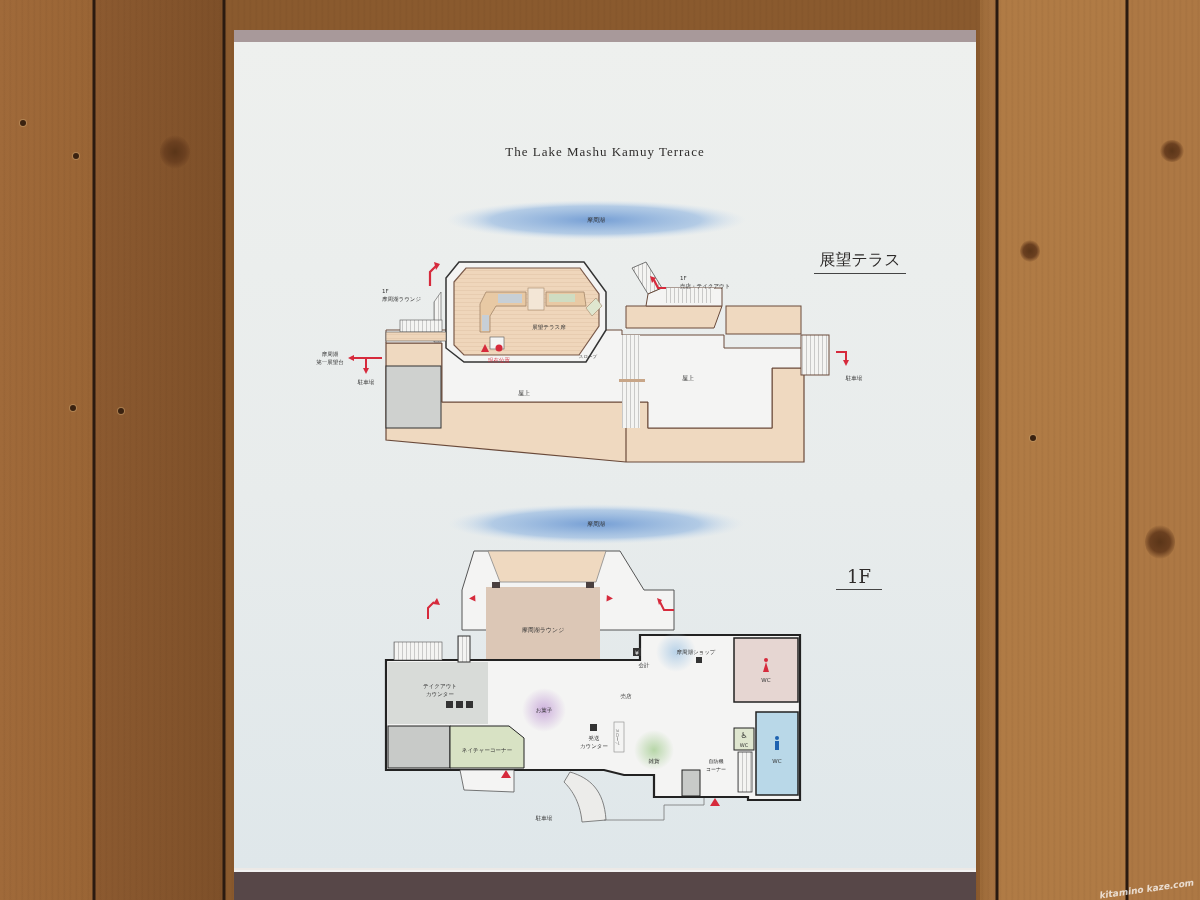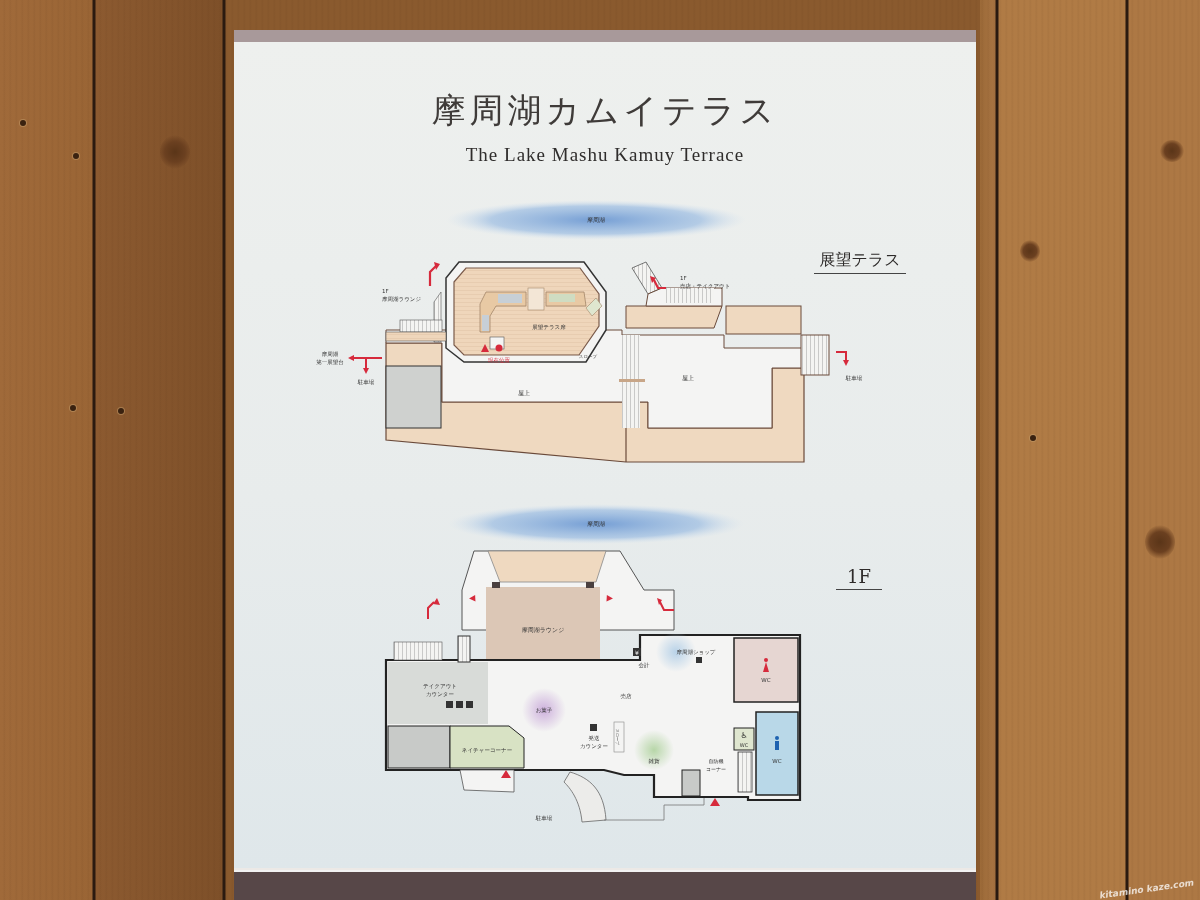--- a/index.html
+++ b/index.html
@@ -32,21 +32,21 @@
     position: absolute; left: 0; top: 12px; width: 100%; height: 826px;
     background: linear-gradient(180deg, #eef0ee 0%, #e8ecec 55%, #dfe7ea 100%);
   }
 
   .title-jp {
     position: absolute; left: 0; width: 100%; top: 58px; text-align: center;
     font-family: "DejaVu Serif", serif; font-size: 34px; letter-spacing: 4px; color: #3f3b39;
   }
   .title-en {
     position: absolute; left: 0; width: 100%; top: 114px; text-align: center;
-    font-family: "Liberation Serif", serif; font-size: 19px; letter-spacing: 1px; color: #2f2d2c;
+    font-family: "Liberation Serif", serif; font-size: 13px; letter-spacing: 1px; color: #2f2d2c;
   }
   .floor-label {
     position: absolute; font-family: "DejaVu Serif", serif; color: #2d2a29;
     border-bottom: 1.5px solid #444; padding-bottom: 2px; text-align: center; margin-top: 20px;
   }
   .map { position: absolute; left: 0; top: 0; }
   .maptext { font-family: "DejaVu Sans", sans-serif; fill: #333; }
   .red { fill: #d62a3c; }
   .watermark {
     position: absolute; right: 6px; bottom: 6px; font-family: "DejaVu Sans", sans-serif;
@@ -65,21 +65,20 @@
 <div class="nail" style="left:73px;top:153px;"></div>
 <div class="nail" style="left:70px;top:405px;"></div>
 <div class="nail" style="left:118px;top:408px;"></div>
 <div class="nail" style="left:1030px;top:435px;"></div>
 
 <div class="sign">
   <div class="sign-band-top"></div>
   <div class="sign-face"></div>
   <div class="sign-band-bottom"></div>
 
-  <div class="title-jp">摩周湖カムイテラス</div>
   <div class="title-en">The Lake Mashu Kamuy Terrace</div>
 
   <div class="floor-label" style="left:580px;top:200px;width:92px;font-size:16px;">展望テラス</div>
   <div class="floor-label" style="left:602px;top:516px;width:46px;font-size:18px;">1F</div>
 
   <svg class="map" width="742" height="870" viewBox="0 0 742 870">
     <defs>
       <radialGradient id="lake" cx="50%" cy="50%" r="50%">
         <stop offset="0%" stop-color="#6f9ad3" stop-opacity="0.95"></stop>
         <stop offset="70%" stop-color="#8eb4e0" stop-opacity="0.6"></stop>

